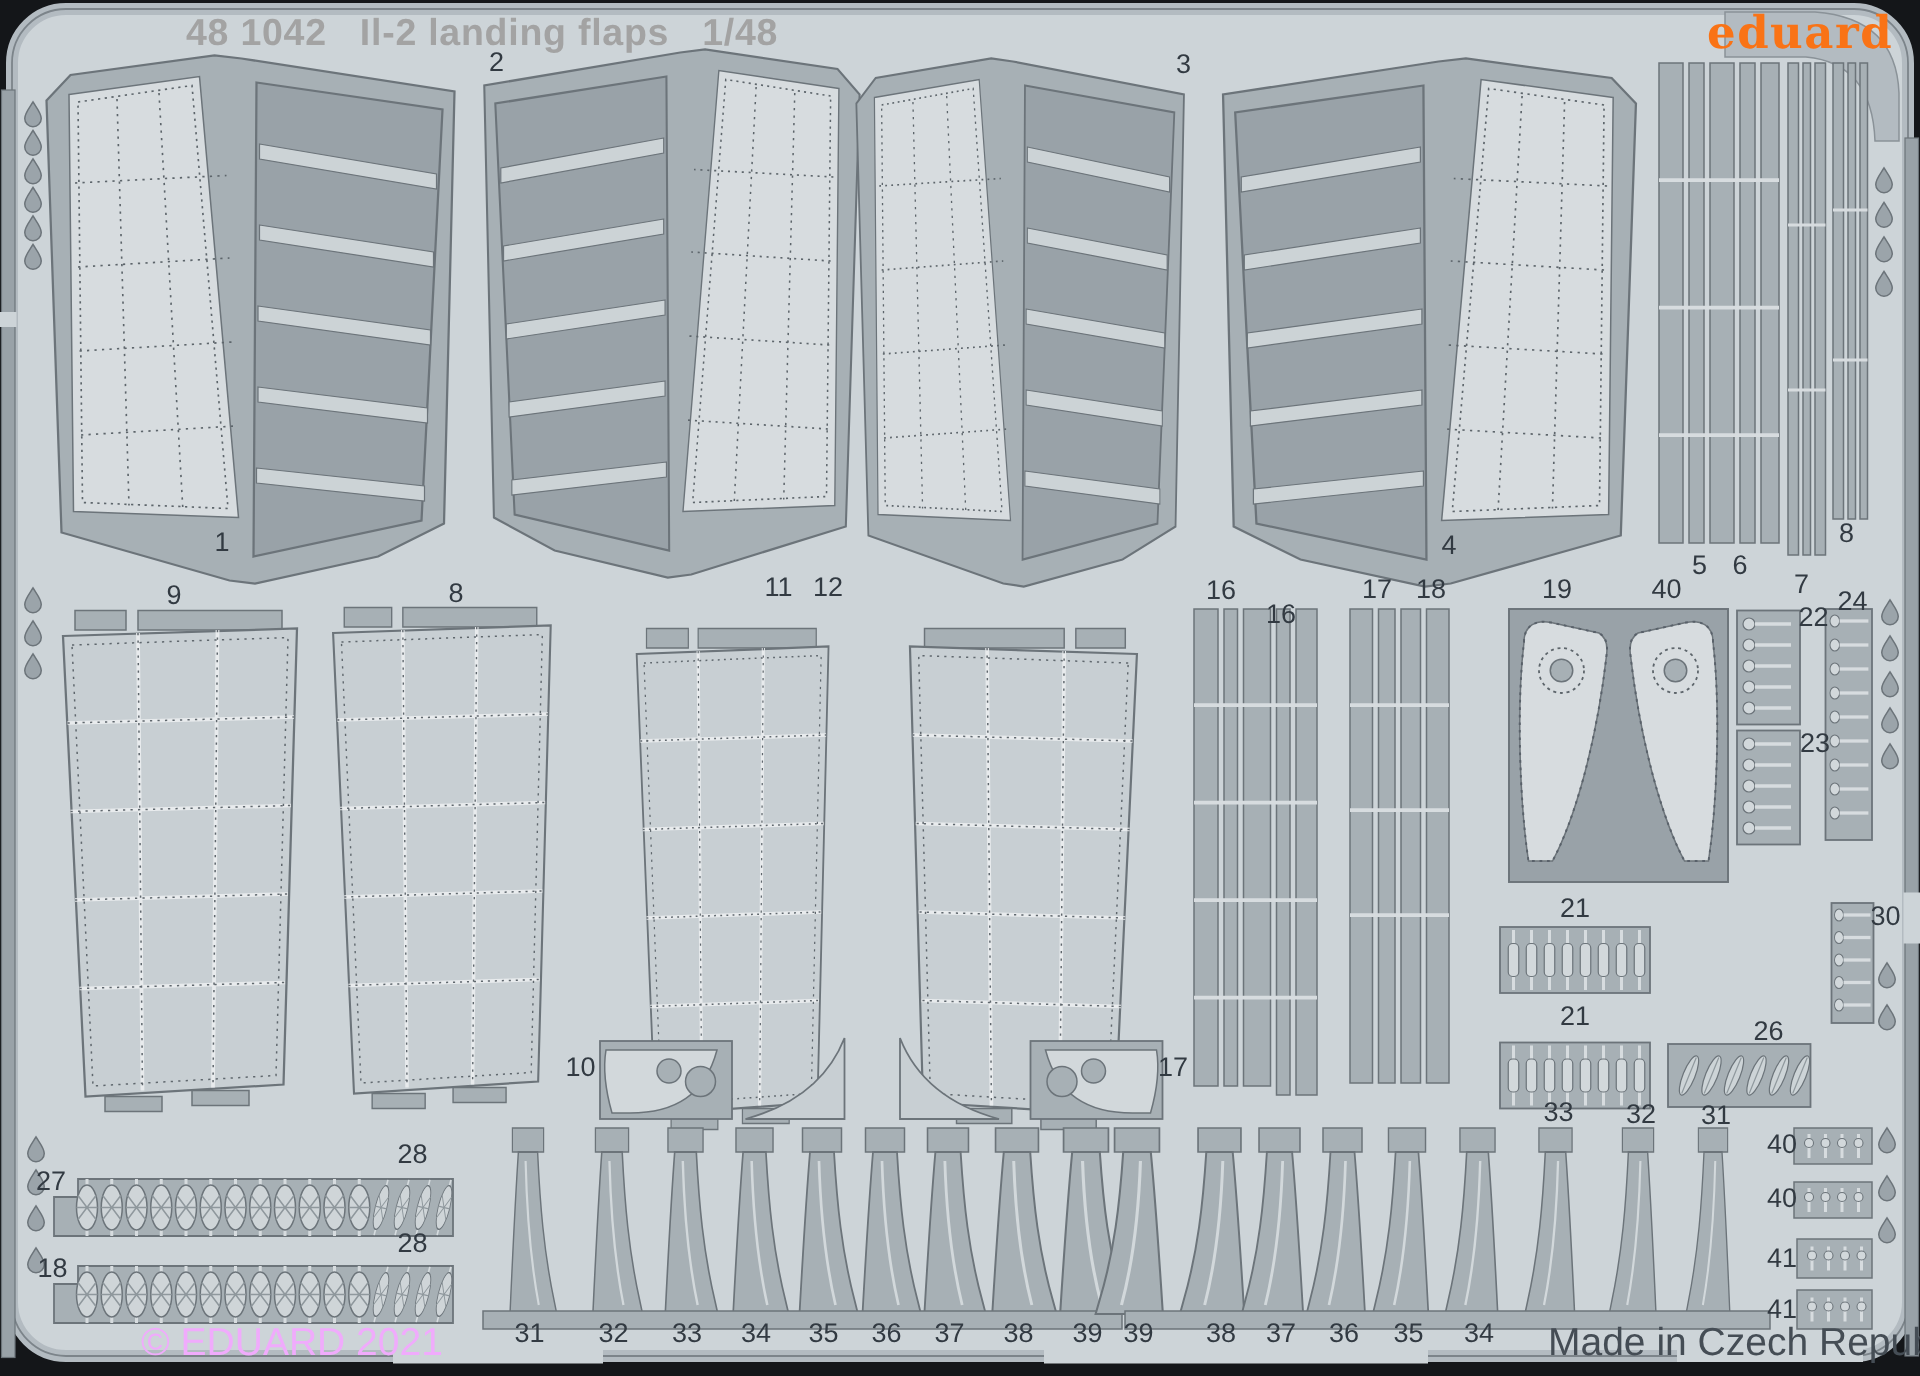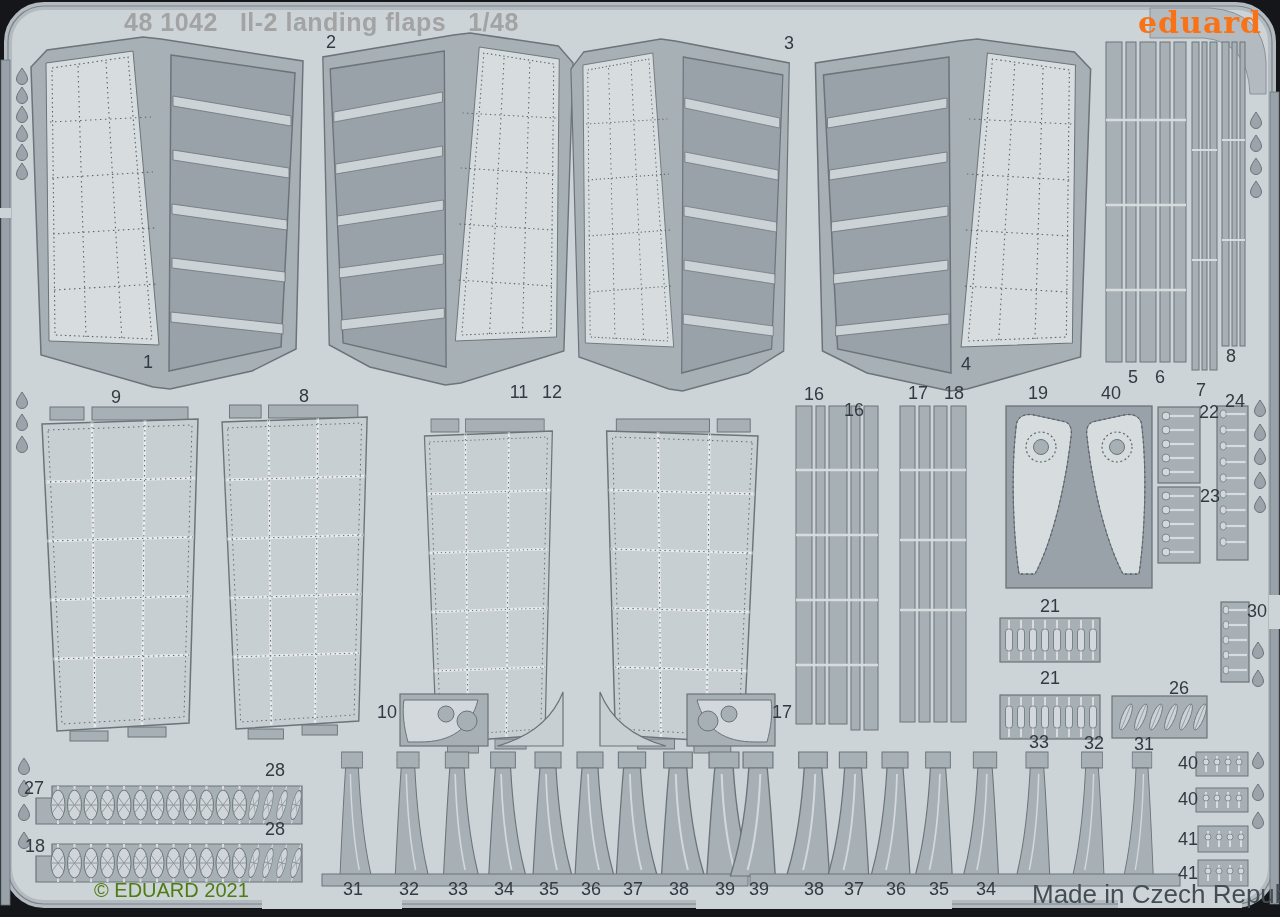--- a/index.html
+++ b/index.html
@@ -4,21 +4,21 @@
 <style>
   html,body{margin:0;padding:0;background:#141619;}
   #canvas{position:relative;width:1280px;height:917px;background:#141619;overflow:hidden;
           font-family:"Liberation Sans",sans-serif;}
   #art{position:absolute;left:0;top:0;}
   .txt{position:absolute;white-space:nowrap;color:#2b333c;}
   .title{left:92px;top:8px;font-size:25px;font-weight:bold;color:#a3a3a3;letter-spacing:.5px;margin-left:32px;}
   .title span{margin-right:22px;}
   .brand{left:1138px;top:5px;font-family:"DejaVu Serif","Liberation Serif",serif;
          font-weight:bold;font-size:30px;color:#f97316;letter-spacing:1px;}
-  .footL{left:94px;top:879px;font-size:20px;color:#4d7c0f;}
+  .footL{left:94px;top:879px;font-size:26px;color:#f0abfc;}
   .footR{left:1032px;top:879px;font-size:26px;color:#454d55;}
   .plbl{position:absolute;font-size:18px;color:#323a42;transform:translate(-50%,-50%);}
 </style>
 </head>
 <body>
 
 <div id="canvas">
 
 <svg id="art" width="1280" height="917" viewBox="0 0 1280 917">
   <defs>

